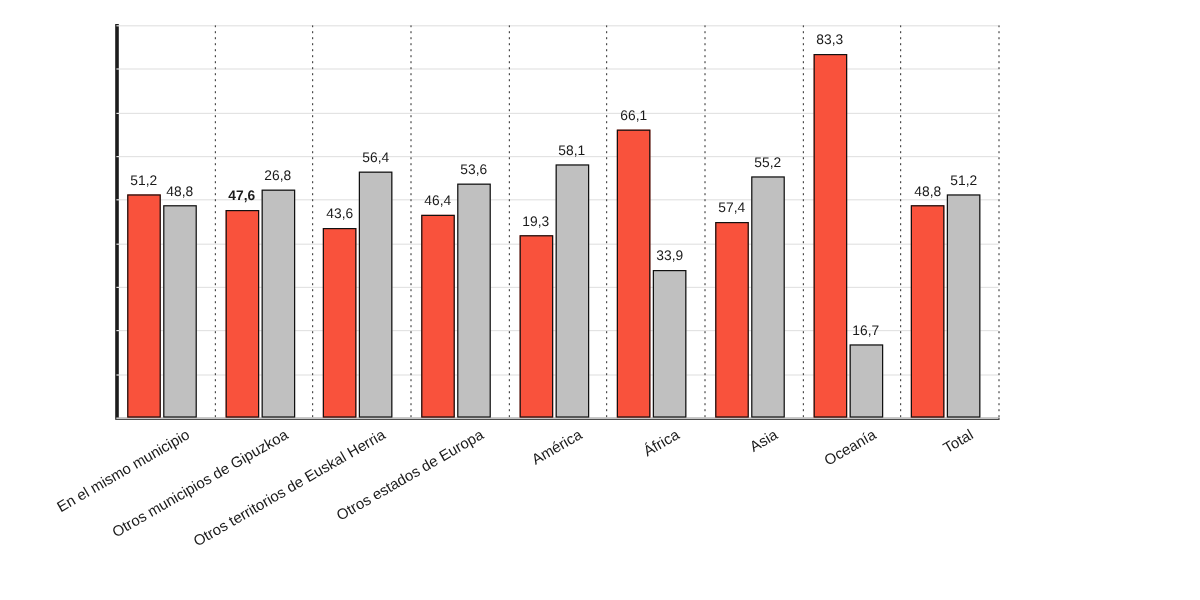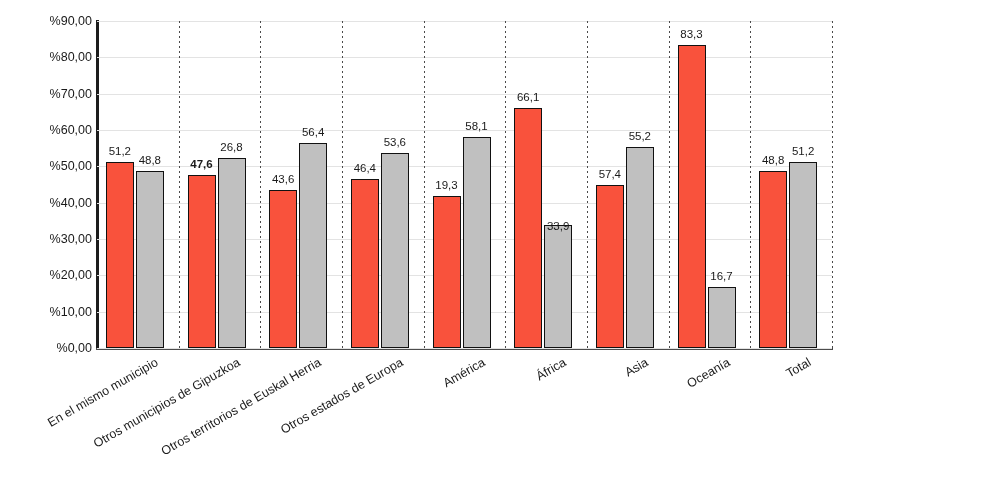--- a/index.html
+++ b/index.html
@@ -152,32 +152,20 @@
     line-height: 13px;
     color: #1a1a1a;
     white-space: nowrap;
   }
 </style>
 </head>
 <body>
 
 <div id="chart-root">
 
-  <div class="ytick-wrap" id="ytick-wrap">
-      <div class="ytick" style="top: 15px;">%90,00</div>
-      <div class="ytick" style="top: 51.3333px;">%80,00</div>
-      <div class="ytick" style="top: 87.6667px;">%70,00</div>
-      <div class="ytick" style="top: 124px;">%60,00</div>
-      <div class="ytick" style="top: 160.333px;">%50,00</div>
-      <div class="ytick" style="top: 196.667px;">%40,00</div>
-      <div class="ytick" style="top: 233px;">%30,00</div>
-      <div class="ytick" style="top: 269.333px;">%20,00</div>
-      <div class="ytick" style="top: 305.667px;">%10,00</div>
-      <div class="ytick" style="top: 342px;">%0,00</div>
-    </div>
 
   <div class="axis-y"></div>
   <div class="axis-x"></div>
 
   <div class="plot-area" id="plot-area">
       <div class="gridline" style="top: 0px;"></div>
       <div class="gridline" style="top: 36.3333px;"></div>
       <div class="gridline" style="top: 72.6667px;"></div>
       <div class="gridline" style="top: 109px;"></div>
       <div class="gridline" style="top: 145.333px;"></div>
@@ -207,21 +195,21 @@
       <div class="bar-value" style="left: 275.833px; width: 44px; top: 116.253px;">53,6</div>
       <div class="separator" style="left: 327px;"></div>
       <div class="bar hombre" title="América — Hombre: 41,9" style="left: 335.5px; width: 28px; height: 152.237px;"></div>
       <div class="bar-value" style="left: 327.5px; width: 44px; top: 158.763px;">19,3</div>
       <div class="bar mujer" title="América — Mujer: 58,1" style="left: 365.5px; width: 28px; height: 211.097px;"></div>
       <div class="bar-value" style="left: 357.5px; width: 44px; top: 99.9033px;">58,1</div>
       <div class="separator" style="left: 408px;"></div>
       <div class="bar hombre" title="África — Hombre: 66,1" style="left: 417.167px; width: 28px; height: 240.163px;"></div>
       <div class="bar-value" style="left: 409.167px; width: 44px; top: 70.8367px;">66,1</div>
       <div class="bar mujer" title="África — Mujer: 33,9" style="left: 447.167px; width: 28px; height: 123.17px;"></div>
-      <div class="bar-value" style="left: 439.167px; width: 44px; top: 187.83px; margin-top: 12px;">33,9</div>
+      <div class="bar-value" style="left: 439.167px; width: 44px; top: 187.83px;">33,9</div>
       <div class="separator" style="left: 490px;"></div>
       <div class="bar hombre" title="Asia — Hombre: 44,8" style="left: 498.833px; width: 28px; height: 162.773px;"></div>
       <div class="bar-value" style="left: 490.833px; width: 44px; top: 148.227px;">57,4</div>
       <div class="bar mujer" title="Asia — Mujer: 55,2" style="left: 528.833px; width: 28px; height: 200.56px;"></div>
       <div class="bar-value" style="left: 520.833px; width: 44px; top: 110.44px; text-align: center;">55,2</div>
       <div class="separator" style="left: 572px;"></div>
       <div class="bar hombre" title="Oceanía — Hombre: 83,3" style="left: 580.5px; width: 28px; height: 302.657px;"></div>
       <div class="bar-value" style="left: 572.5px; width: 44px; top: 8.34333px;">83,3</div>
       <div class="bar mujer" title="Oceanía — Mujer: 16,7" style="left: 610.5px; width: 28px; height: 60.6767px;"></div>
       <div class="bar-value" style="left: 602.5px; width: 44px; top: 250.323px;">16,7</div>

